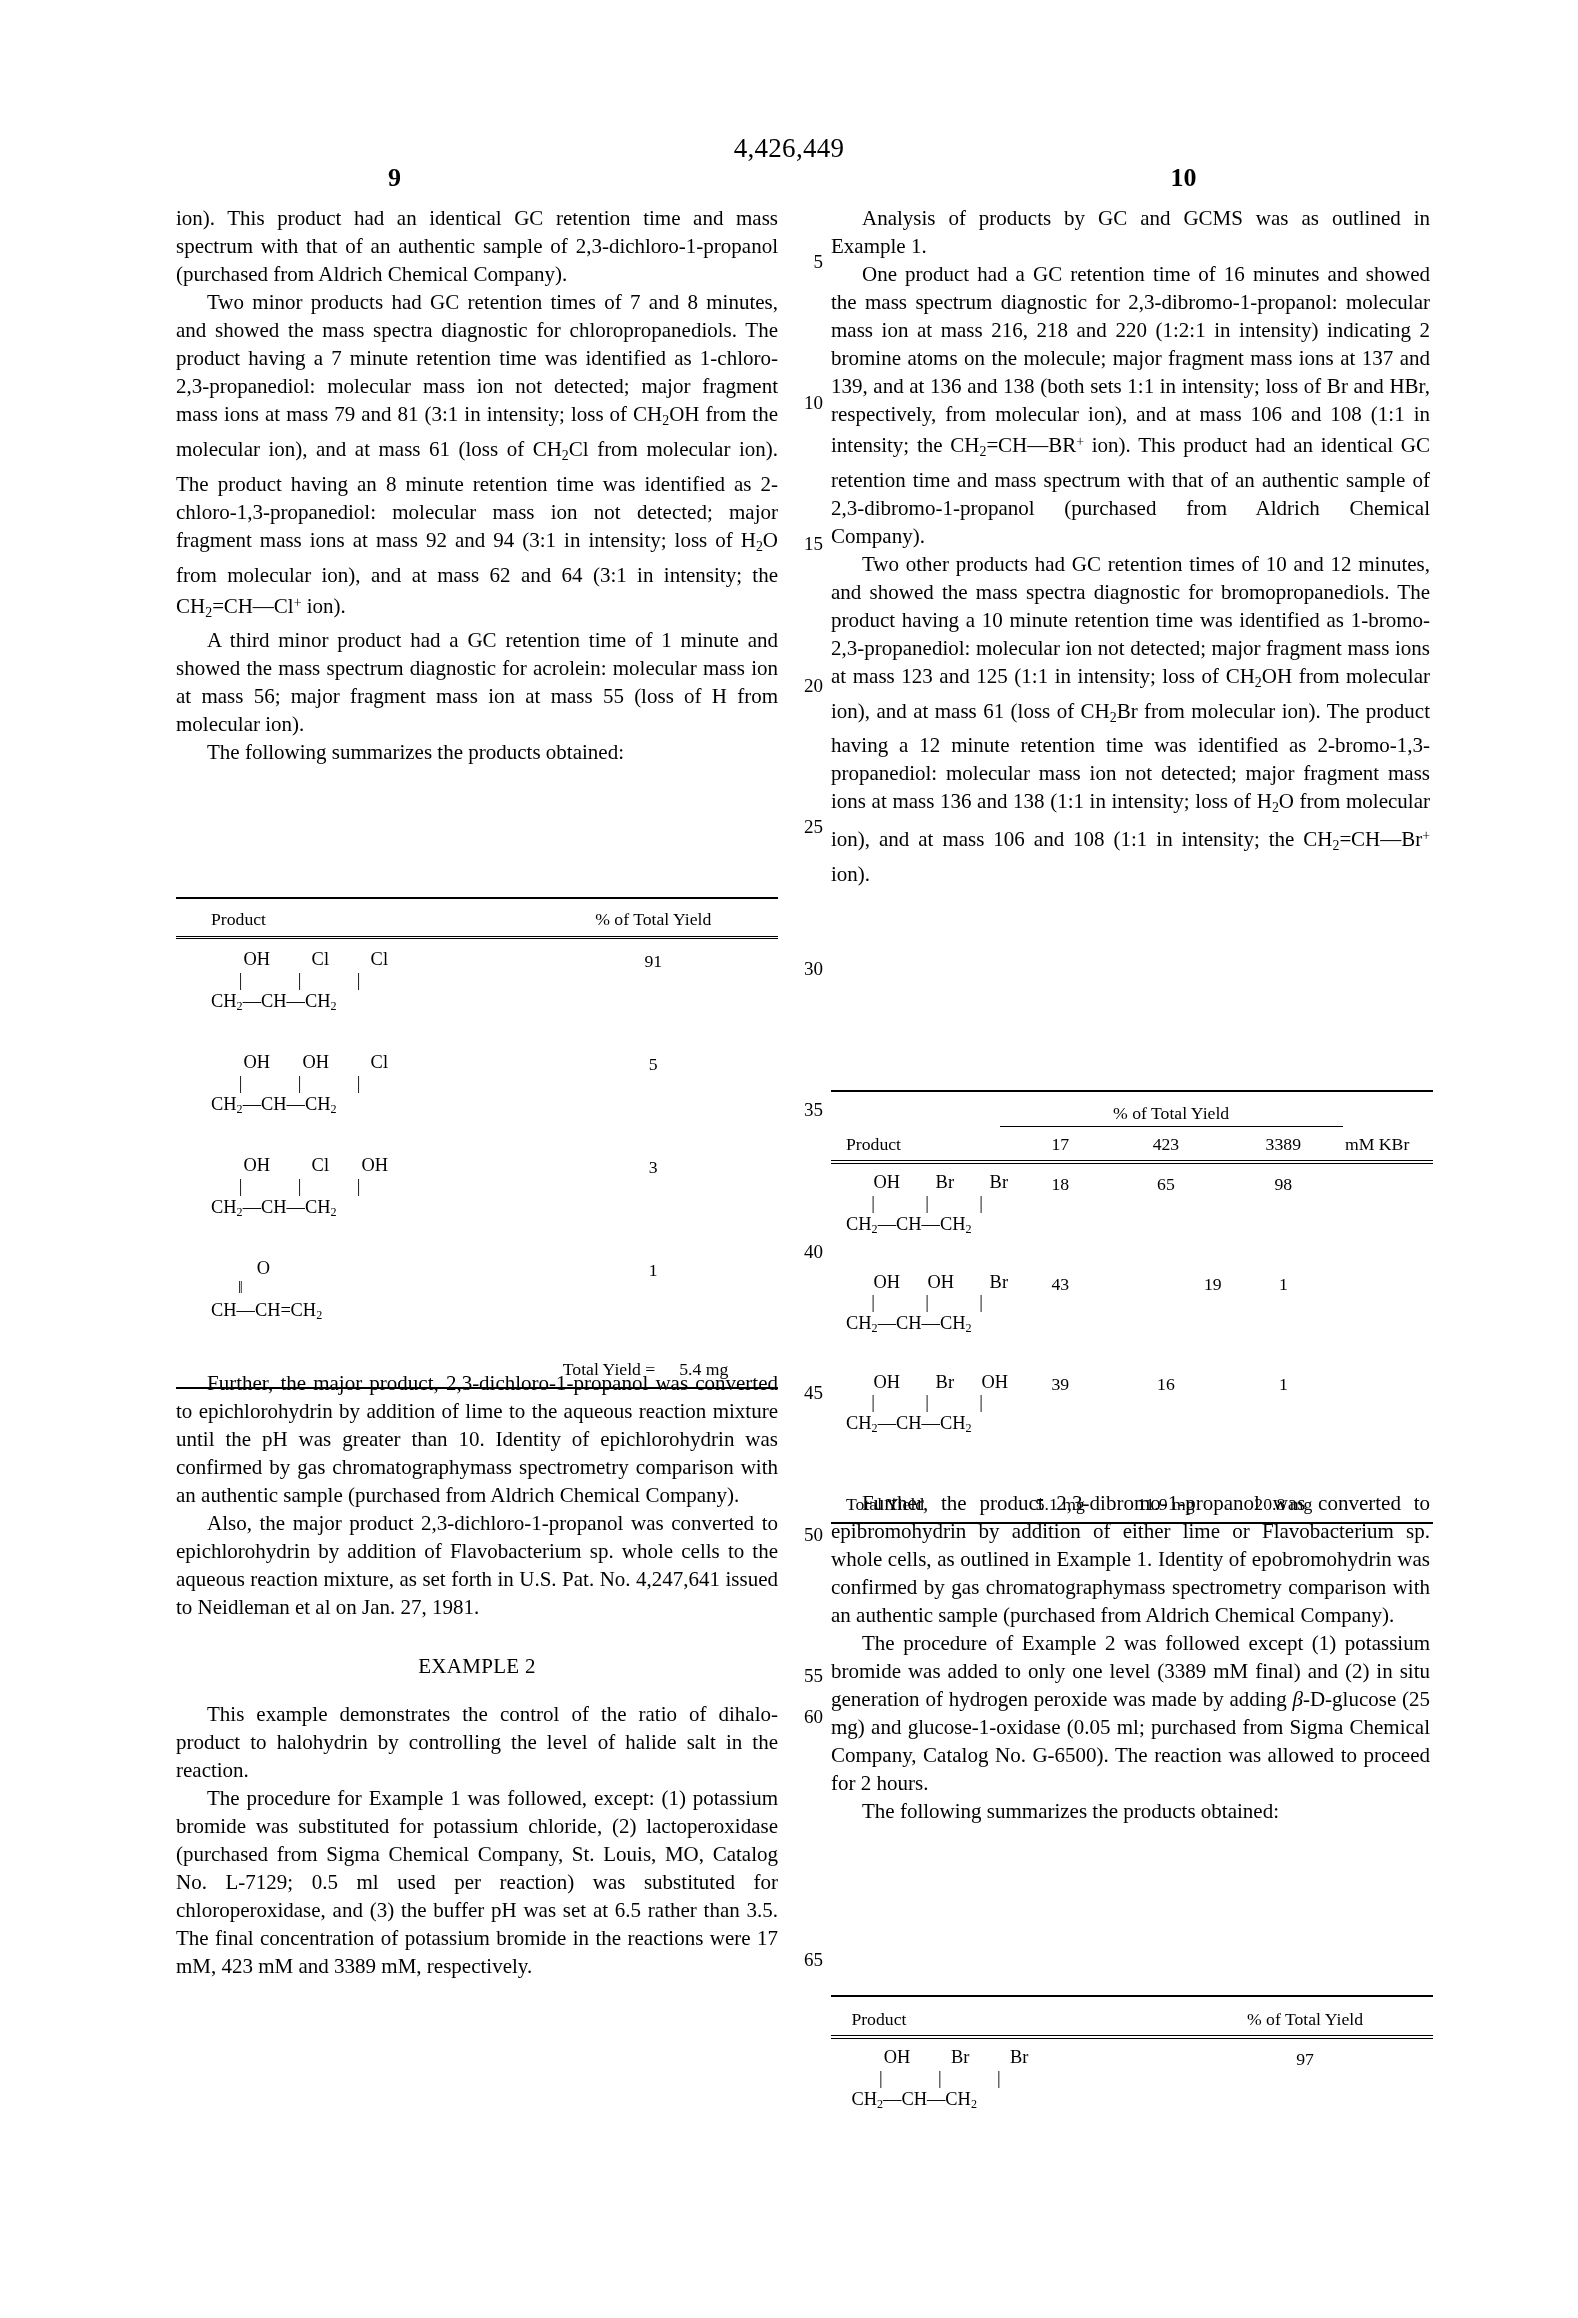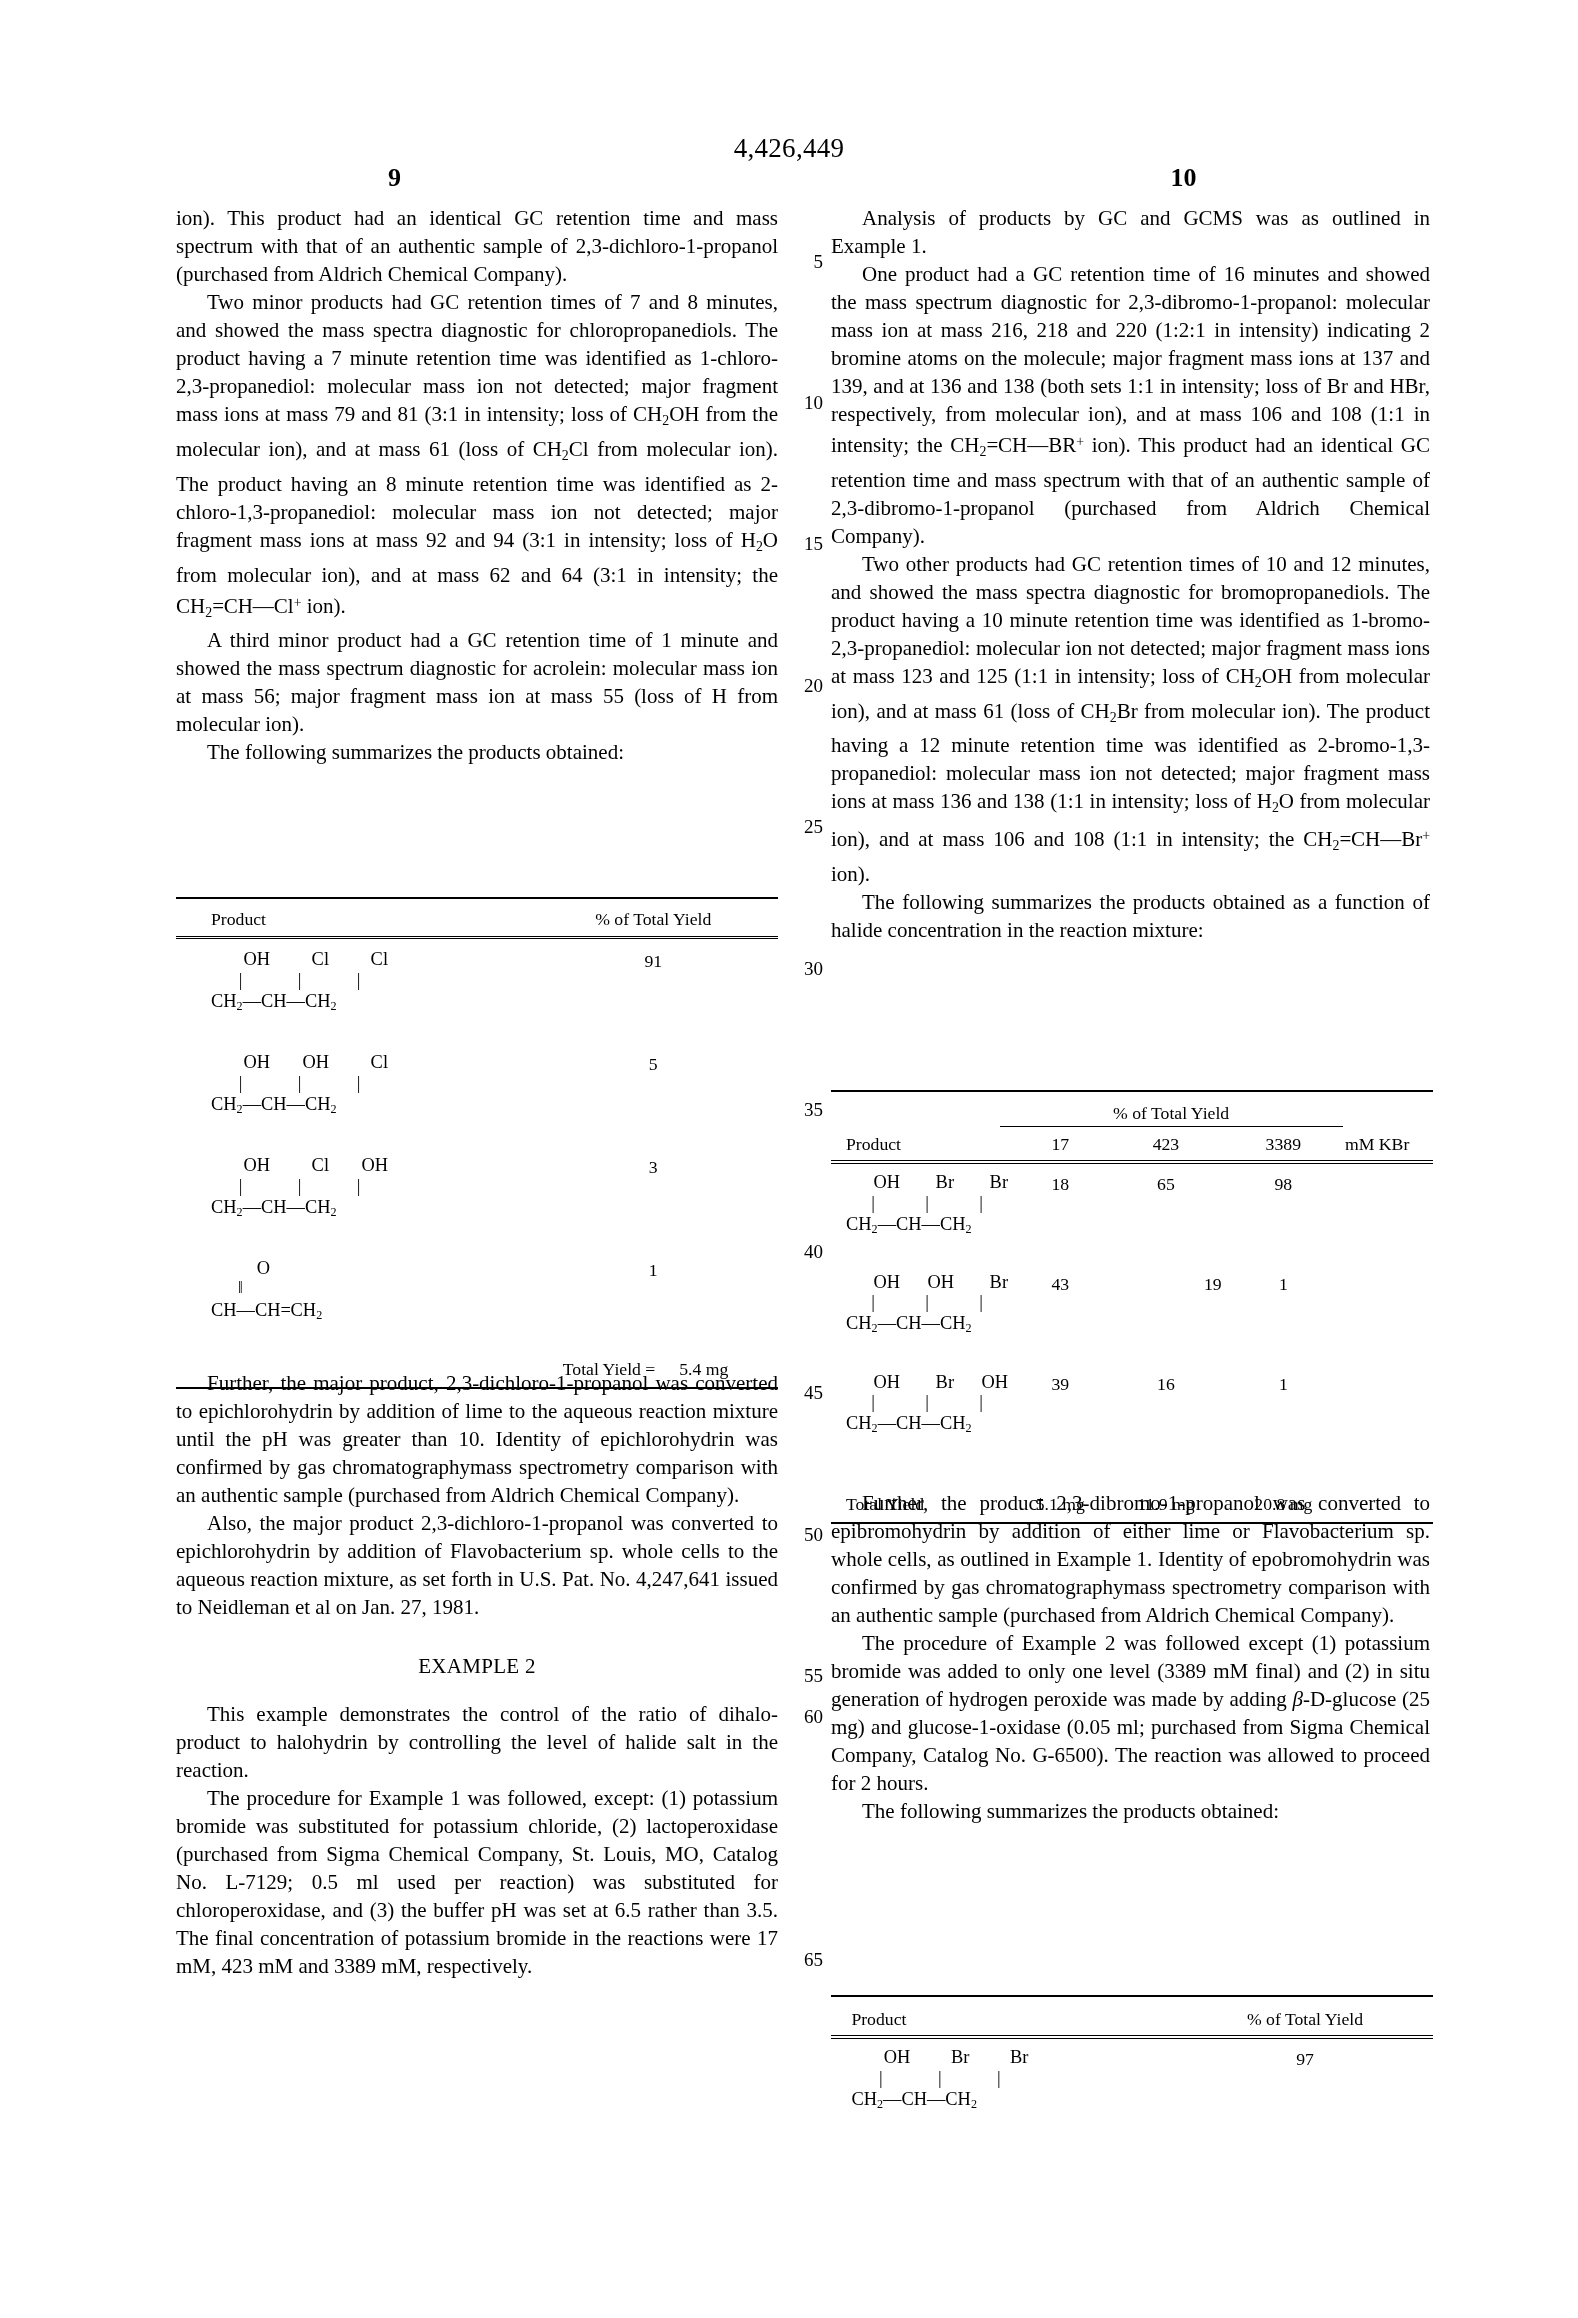--- a/index.html
+++ b/index.html
@@ -214,21 +214,20 @@
     <p>The procedure for Example 1 was followed, except: (1) potassium bromide was substituted for potassium chloride, (2) lactoperoxidase (purchased from Sigma Chemical Company, St. Louis, MO, Catalog No. L-7129; 0.5 ml used per reaction) was substituted for chloroperoxidase, and (3) the buffer pH was set at 6.5 rather than 3.5. The final concentration of potassium bromide in the reactions were 17 mM, 423 mM and 3389 mM, respectively.</p>
   </div>
 
   <div class="col right" style="width:599px;">
     <p>Analysis of products by GC and GCMS was as outlined in Example 1.</p>
 
     <p>One product had a GC retention time of 16 minutes and showed the mass spectrum diagnostic for 2,3-dibromo-1-propanol: molecular mass ion at mass 216, 218 and 220 (1:2:1 in intensity) indicating 2 bromine atoms on the molecule; major fragment mass ions at 137 and 139, and at 136 and 138 (both sets 1:1 in intensity; loss of Br and HBr, respectively, from molecular ion), and at mass 106 and 108 (1:1 in intensity; the CH<sub>2</sub><span class="eq">=</span>CH—BR<sup>+</sup> ion). This product had an identical GC retention time and mass spectrum with that of an authentic sample of 2,3-dibromo-1-propanol (purchased from Aldrich Chemical Company).</p>
 
     <p>Two other products had GC retention times of 10 and 12 minutes, and showed the mass spectra diagnostic for bromopropanediols. The product having a 10 minute retention time was identified as 1-bromo-2,3-propanediol: molecular ion not detected; major fragment mass ions at mass 123 and 125 (1:1 in intensity; loss of CH<sub>2</sub>OH from molecular ion), and at mass 61 (loss of CH<sub>2</sub>Br from molecular ion). The product having a 12 minute retention time was identified as 2-bromo-1,3-propanediol: molecular mass ion not detected; major fragment mass ions at mass 136 and 138 (1:1 in intensity; loss of H<sub>2</sub>O from molecular ion), and at mass 106 and 108 (1:1 in intensity; the CH<sub>2</sub><span class="eq">=</span>CH—Br<sup>+</sup> ion).</p>
 
-    <p>The following summarizes the products obtained as a function of halide concentration in the reaction mixture:</p>
   </div>
 
   <div class="ptable" style="left:831px;top:1090px;width:602px;">
     <div class="rule-thick"></div>
     <div style="height:9.5px"></div>
 
     <div style="display:flex">
       <div style="width:28%"></div>
       <div style="width:57%;text-align:center;">
         <span>% of Total Yield</span>

